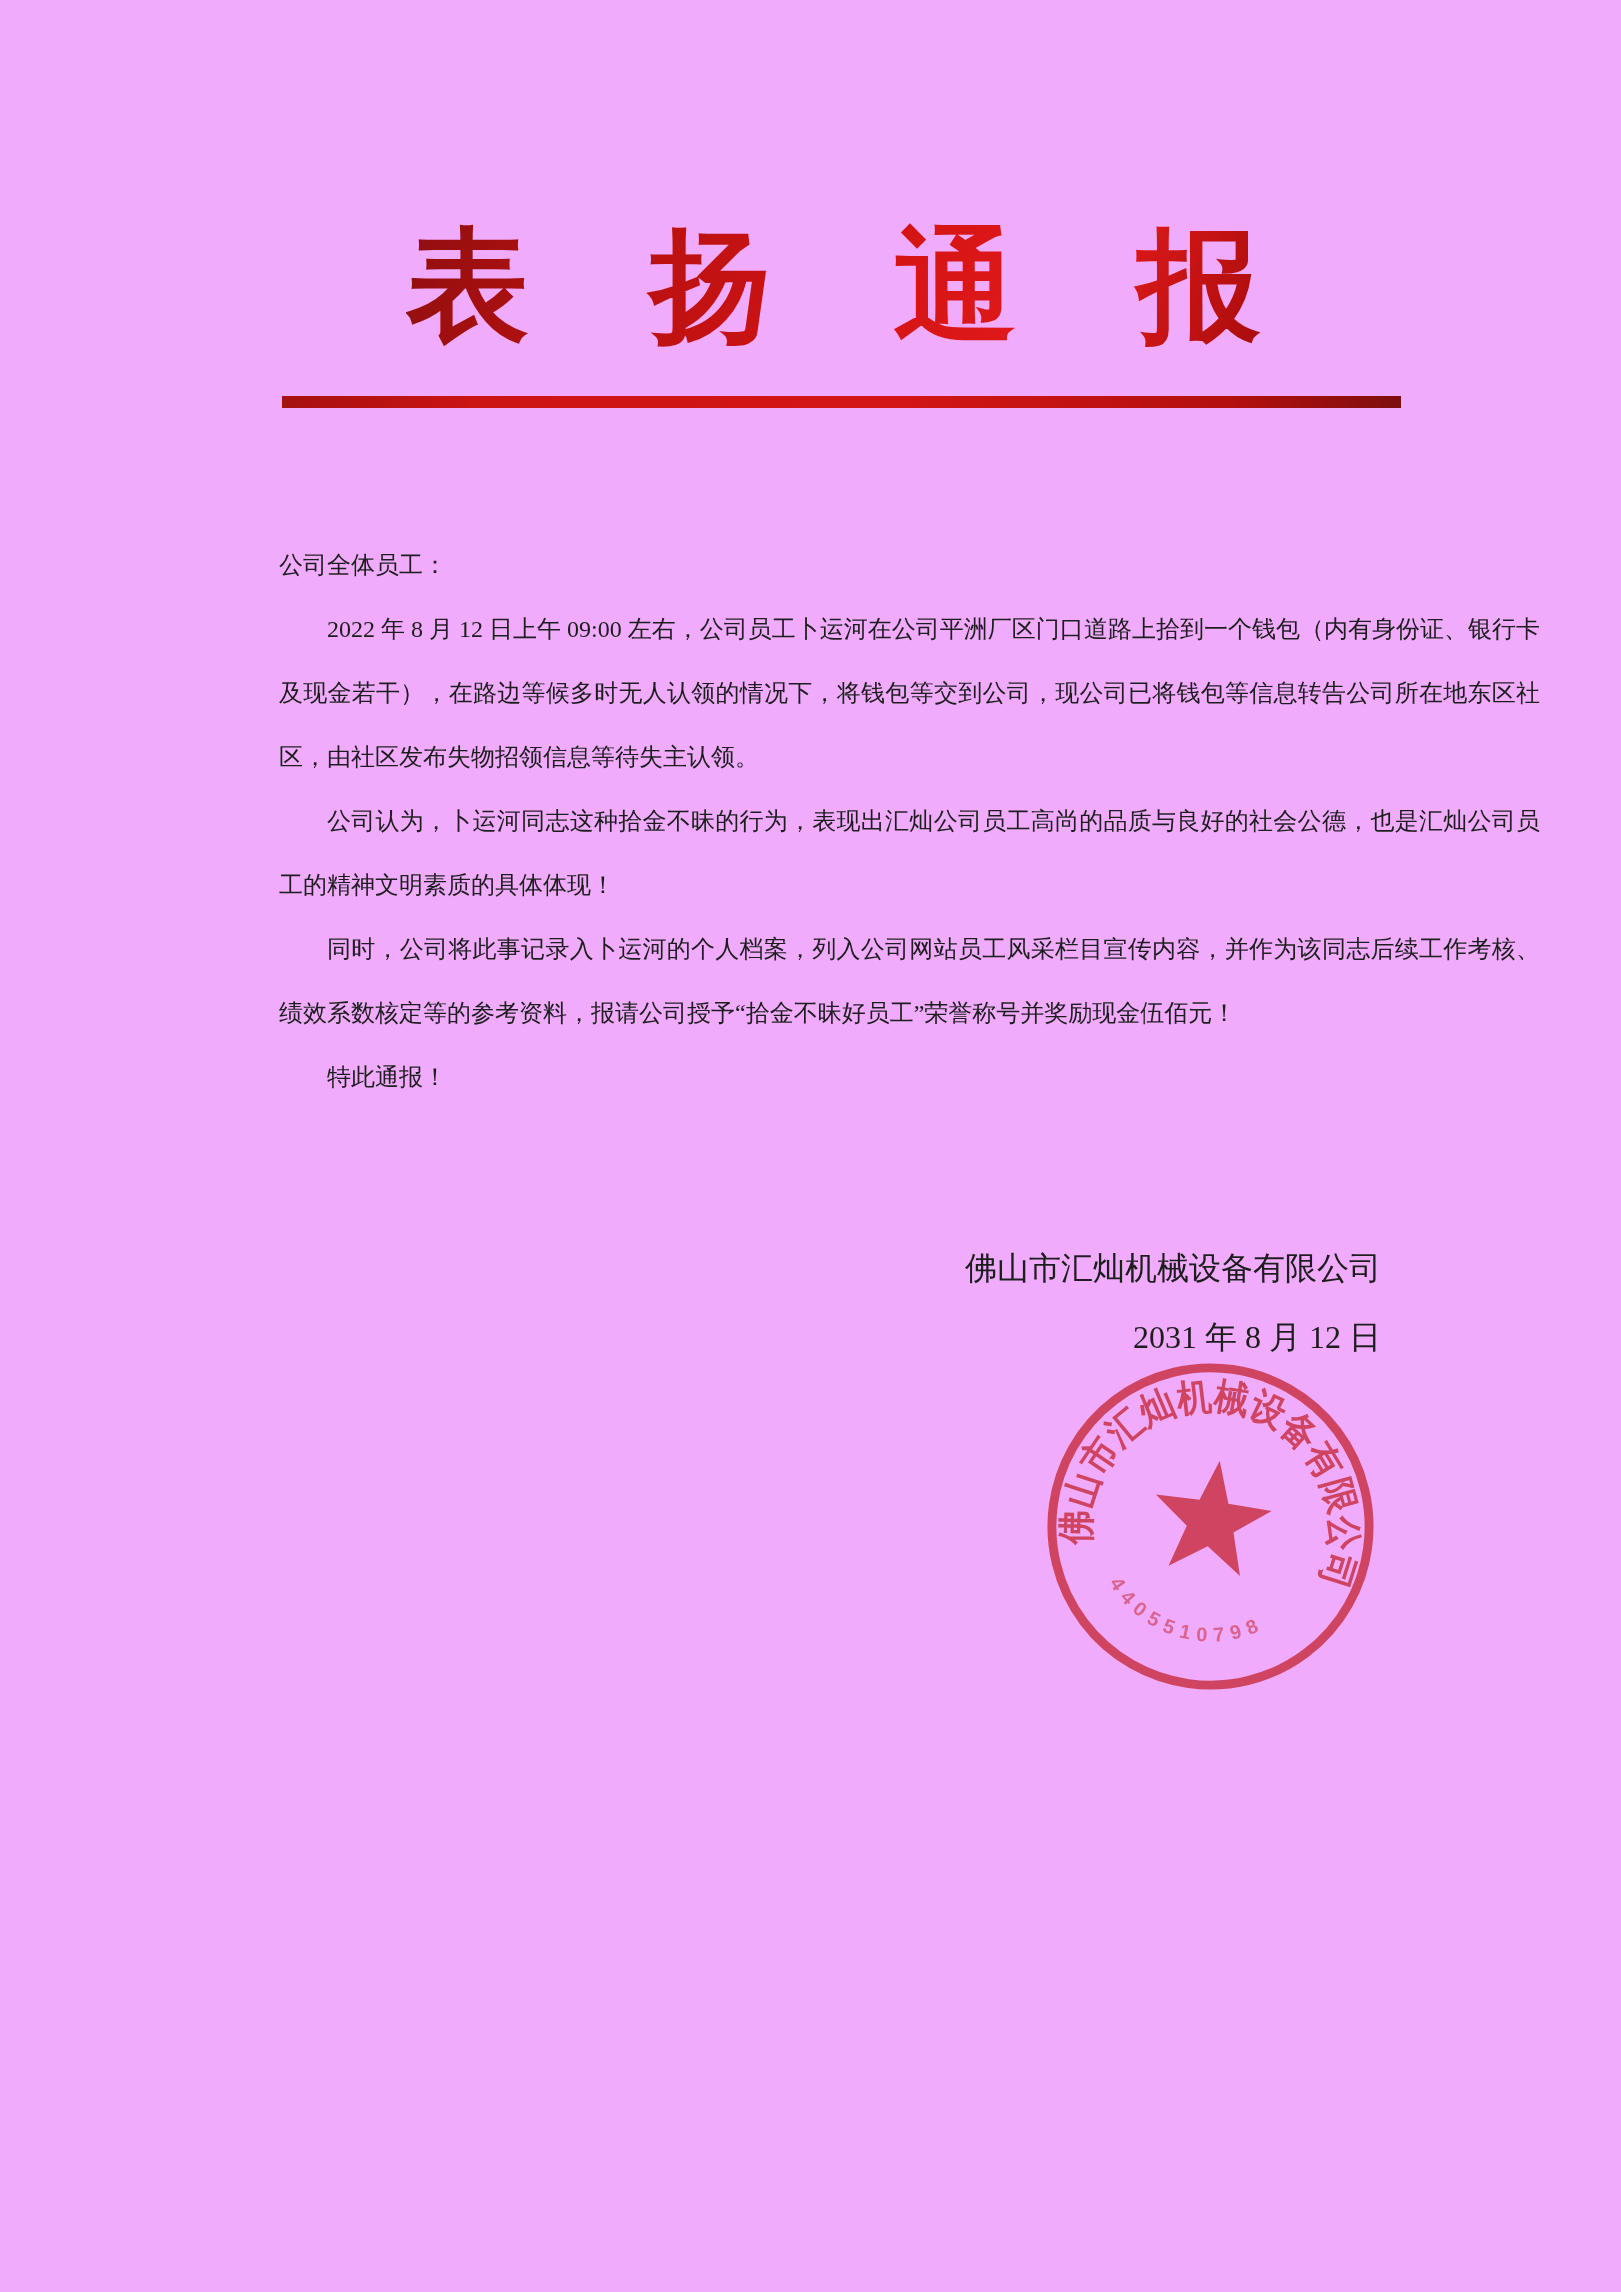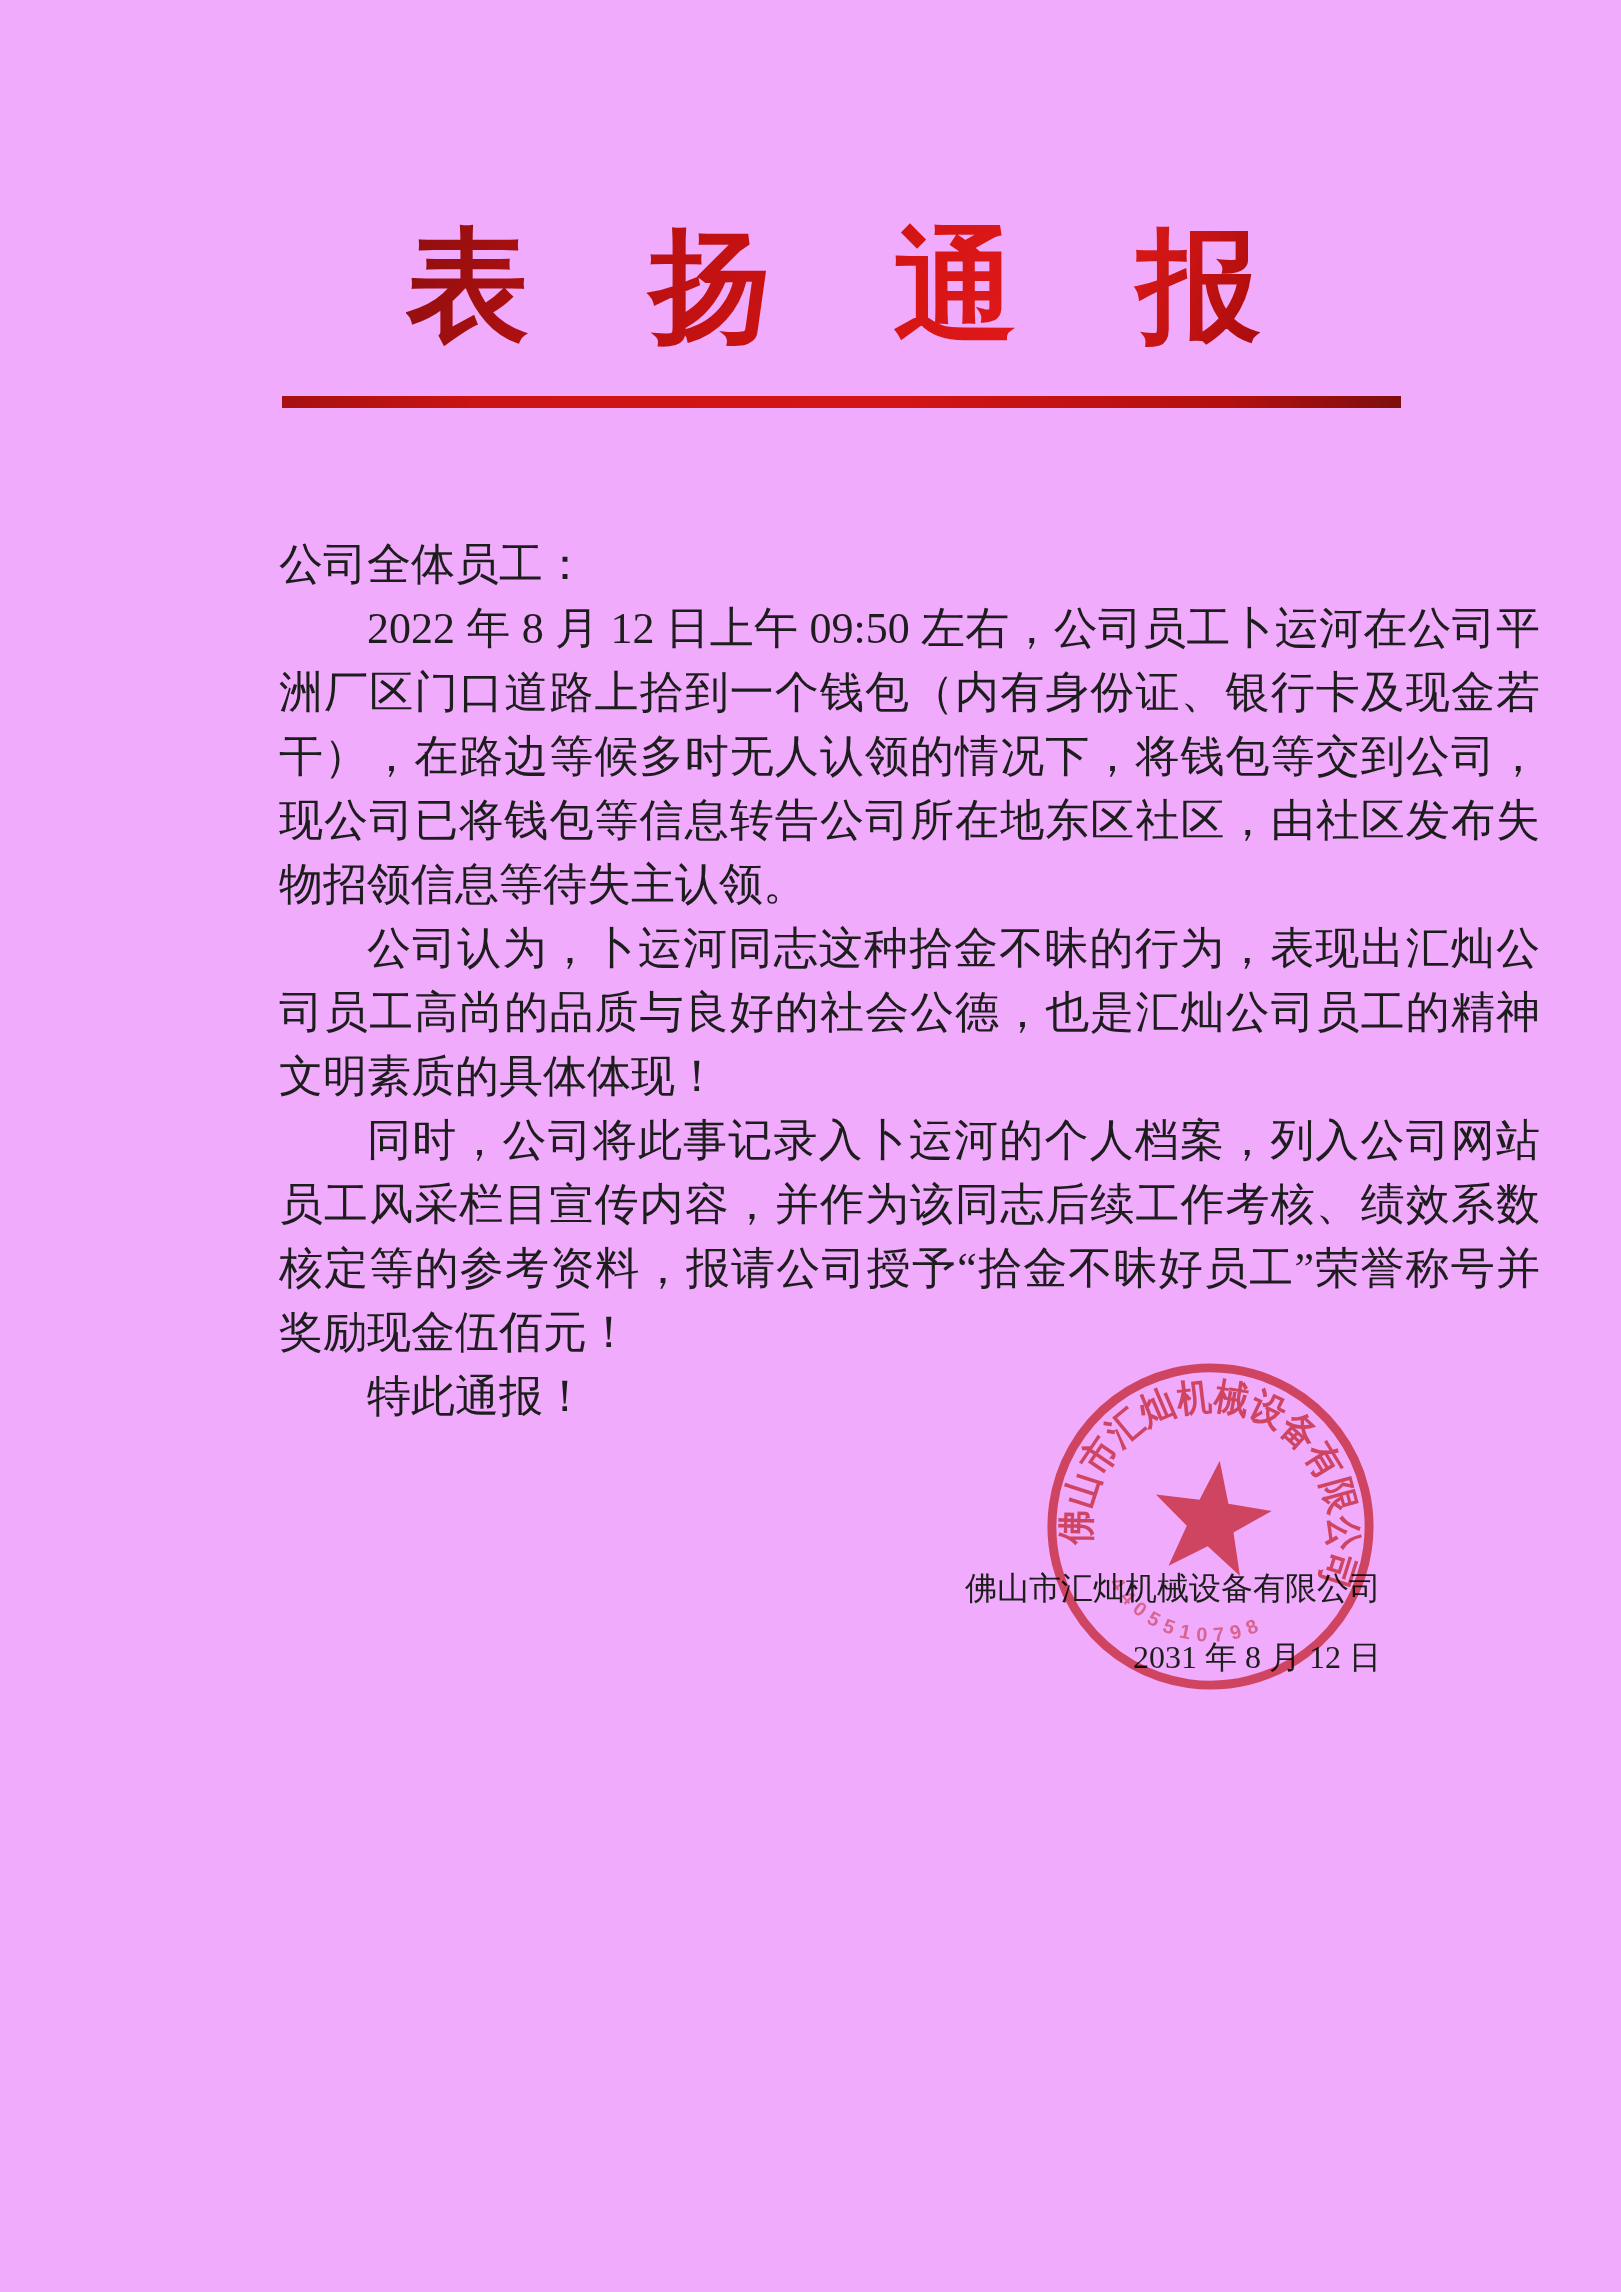--- a/index.html
+++ b/index.html
@@ -37,21 +37,21 @@
   .title-rule {
     margin: 48px 229px 0 246px;
     height: 11.8px;
     background: linear-gradient(90deg, #a61111 0%, #cd1414 18%, #d31515 55%, #b31010 85%, #7e0e0e 100%);
   }
 
   
   .doc-body {
     margin: 0 90px 0 243px;
     padding-top: 125px;
-    font-size: 44px;
+    font-size: 24px;
     line-height: 64px;
     text-align: justify;
   }
   .doc-body p { margin: 0; }
   .doc-body p.indent { text-indent: 2em; }
 
   
   .signature {
     position: relative;
     z-index: 2;
@@ -84,21 +84,21 @@
 
 <div class="page">
 
   <div class="doc-title">
     <span class="title-text">表 扬 通 报</span>
   </div>
   <div class="title-rule"></div>
 
   <div class="doc-body">
     <p>公司全体员工：</p>
-    <p class="indent">2022 年 8 月 12 日上午 09:50 左右，公司员工卜运河在公司平洲厂区门口道路上拾到一个钱包（内有身份证、银行卡及现金若干），在路边等候多时无人认领的情况下，将钱包等交到公司，现公司已将钱包等信息转告公司所在地东区社区，由社区发布失物招领信息等待失主认领。</p>
+    <p class="indent">2022 年 8 月 12 日上午 09:00 左右，公司员工卜运河在公司平洲厂区门口道路上拾到一个钱包（内有身份证、银行卡及现金若干），在路边等候多时无人认领的情况下，将钱包等交到公司，现公司已将钱包等信息转告公司所在地东区社区，由社区发布失物招领信息等待失主认领。</p>
     <p class="indent">公司认为，卜运河同志这种拾金不昧的行为，表现出汇灿公司员工高尚的品质与良好的社会公德，也是汇灿公司员工的精神文明素质的具体体现！</p>
     <p class="indent">同时，公司将此事记录入卜运河的个人档案，列入公司网站员工风采栏目宣传内容，并作为该同志后续工作考核、绩效系数核定等的参考资料，报请公司授予“拾金不昧好员工”荣誉称号并奖励现金伍佰元！</p>
     <p class="indent">特此通报！</p>
   </div>
 
   <div class="signature">
     <div>佛山市汇灿机械设备有限公司</div>
     <div>2031 年 8 月 12 日</div>
   </div>
 

